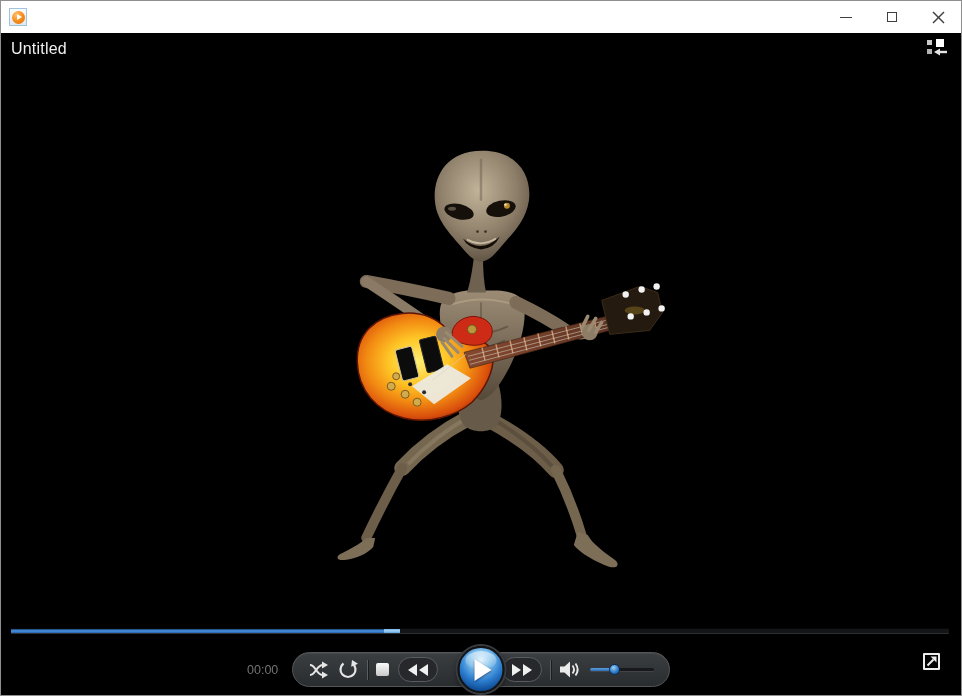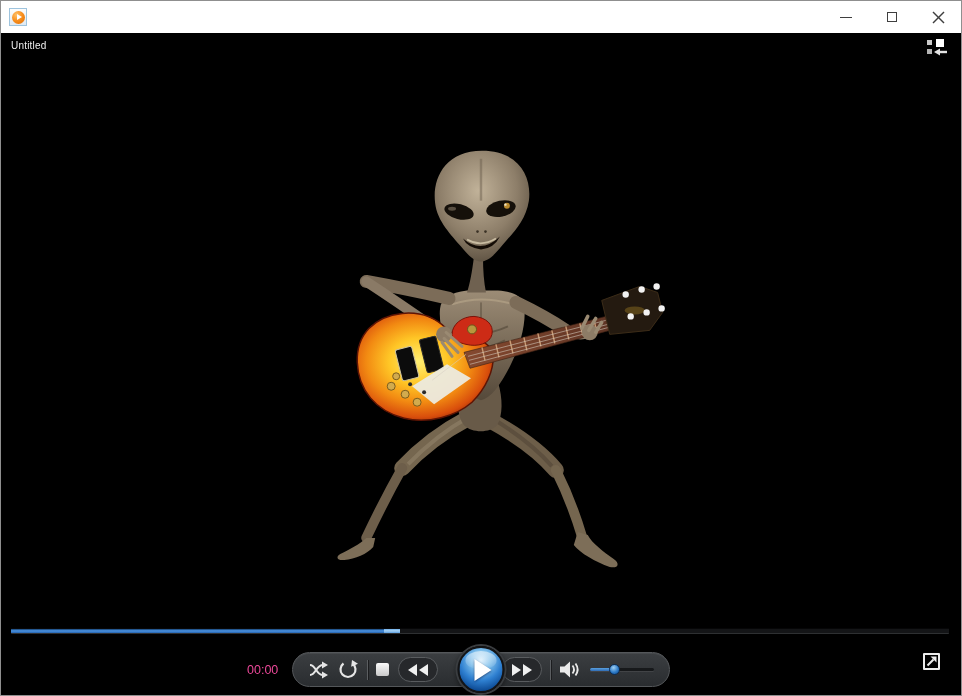--- a/index.html
+++ b/index.html
@@ -35,21 +35,21 @@
   .min-glyph { width:12px; height:0; border-top:1.5px solid #3f3f3f; }
   .max-glyph { width:10px; height:10px; border:1.5px solid #3f3f3f; }
 
   
   .video-area {
     position:absolute; top:32px; left:0; right:0; bottom:0;
     background:#000;
   }
   .overlay-title {
     position:absolute; top:7px; left:10px;
-    color:#efefef; font-size:10px; letter-spacing:.2px;text-align:right;
+    color:#efefef; font-size:16px; letter-spacing:.2px;text-align:right;
   }
 
   
   .library-icon { position:absolute; top:6px; right:14px; width:20px; height:17px; }
   .library-icon .sq1 { position:absolute; left:0; top:1px; width:5px; height:5px; background:#c9c9c9; }
   .library-icon .sq2 { position:absolute; left:9px; top:0; width:8px; height:8px; background:#ffffff; }
   .library-icon .sq3 { position:absolute; left:0; top:10px; width:5px; height:5px; background:#b3b3b3; }
   .library-icon svg { position:absolute; left:7px; top:9px; }
 
   
@@ -63,21 +63,21 @@
     background:linear-gradient(to bottom,#143f6e 0%,#4b94e4 45%,#2764ad 100%);
   }
   .seek-fill-edge {
     position:absolute; right:0; top:0; width:16px; height:100%;
     background:linear-gradient(to bottom,#6fb0ea 0%,#a7d2f5 45%,#5c9fdf 100%);
   }
 
   
   .time-label {
     position:absolute; left:246px; top:630px;
-    color:#ec4899; font-size:12.5px;
+    color:#737373; font-size:12.5px;
   }
   .controls-pill {
     position:absolute; top:619px; left:50%; transform:translateX(-50%);
     width:378px; height:35px; border-radius:18px;
     background:linear-gradient(#3b3e41,#2a2d30);
     border:1px solid #54575a;
     box-shadow:inset 0 1px 0 rgba(255,255,255,.06), 0 1px 3px rgba(0,0,0,.7);
     display:flex; align-items:center; justify-content:space-between;
     padding:0 15px;
   }

